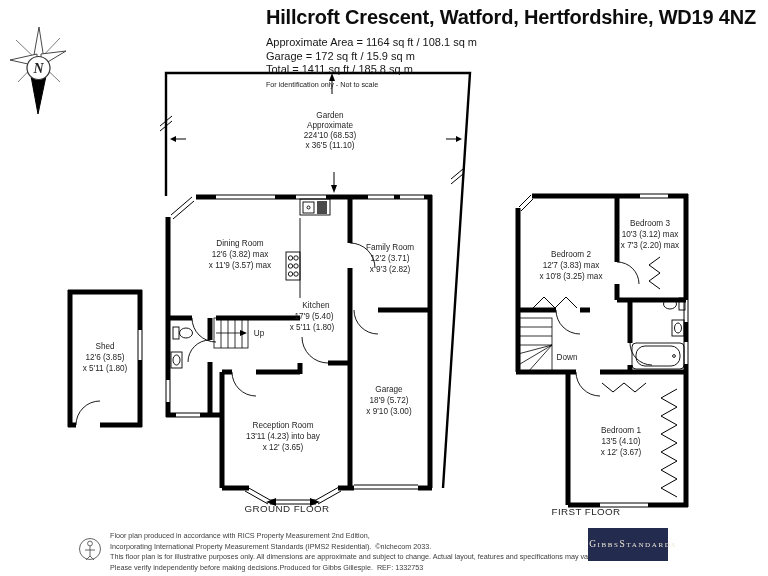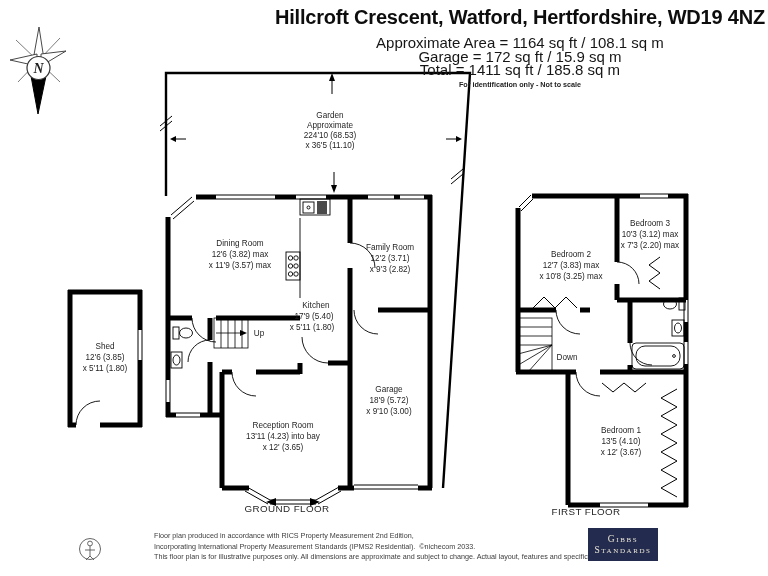--- a/index.html
+++ b/index.html
@@ -1,26 +1,26 @@
 <!DOCTYPE html>
 <html><head>
 <meta charset="utf-8">
 <style>
   html,body{margin:0;padding:0;background:#fff;}
   .page{position:relative;width:768px;height:576px;background:#ffffff;overflow:hidden;
         font-family:"Liberation Sans",sans-serif;color:#1a1a1a;}
-  .header{position:absolute;top:6px;right:3px;text-align:center;}
+  .header{position:absolute;top:6px;right:12px;text-align:left;}
   .title{font-size:20px;font-weight:bold;letter-spacing:-0.2px;color:#0d0d0d;white-space:nowrap;}
-  .area-block{margin-top:7px;font-size:15px;line-height:13.5px;color:#161616;}
-  .disclaimer{margin-top:3px;font-size:7.2px;font-weight:bold;color:#222;}
+  .area-block{margin-top:7px;font-size:11px;line-height:13.5px;color:#161616;}
+  .disclaimer{margin-top:3px;font-size:7.2px;font-weight:normal;color:#222;}
   .plan-svg{position:absolute;left:0;top:0;}
   .footer-text{position:absolute;left:110px;top:531px;font-size:7.2px;line-height:10.6px;color:#3c3c3c;}
-  .footer-line{white-space:pre;margin-left:44px;}
+  .footer-line{white-space:pre;}
   .logo{position:absolute;left:588px;top:528px;width:70px;height:33px;background:#232c4e;
-        display:flex;flex-direction:column;align-items:center;justify-content:center;}
+        display:flex;flex-direction:row;align-items:center;justify-content:center;padding-left:10px;}
   .logo div{font-family:"Liberation Serif",serif;font-variant:small-caps;color:#ece6d8;
         font-size:9.5px;line-height:10.5px;letter-spacing:1.6px;}
   svg text{font-family:"Liberation Sans",sans-serif;fill:#1f1f1f;}
   .room-lbl{font-size:8.2px;}
   .floor-cap{font-size:9.8px;letter-spacing:.4px;}
 </style>
 </head>
 <body>
 
 <div class="page">
@@ -236,20 +236,21 @@
       <div>Garage = 172 sq ft / 15.9 sq m</div>
       <div>Total = 1411 sq ft / 185.8 sq m</div>
     </div>
     <div class="disclaimer">For identification only - Not to scale</div>
   </div>
 
   <div class="footer-text">
     <div class="footer-line">Floor plan produced in accordance with RICS Property Measurement 2nd Edition,</div>
     <div class="footer-line">Incorporating International Property Measurement Standards (IPMS2 Residential).  ©nichecom 2033.</div>
     <div class="footer-line">This floor plan is for illustrative purposes only. All dimensions are approximate and subject to change. Actual layout, features and specifications may vary.</div>
+    <div class="footer-line">Please verify independently before making decisions.Produced for Gibbs Gillespie.  REF: 1332753</div>
   </div>
 
   <div class="logo">
     <div>Gibbs</div>
     <div>Standards</div>
   </div>
 
 </div>
 
 </body></html>

